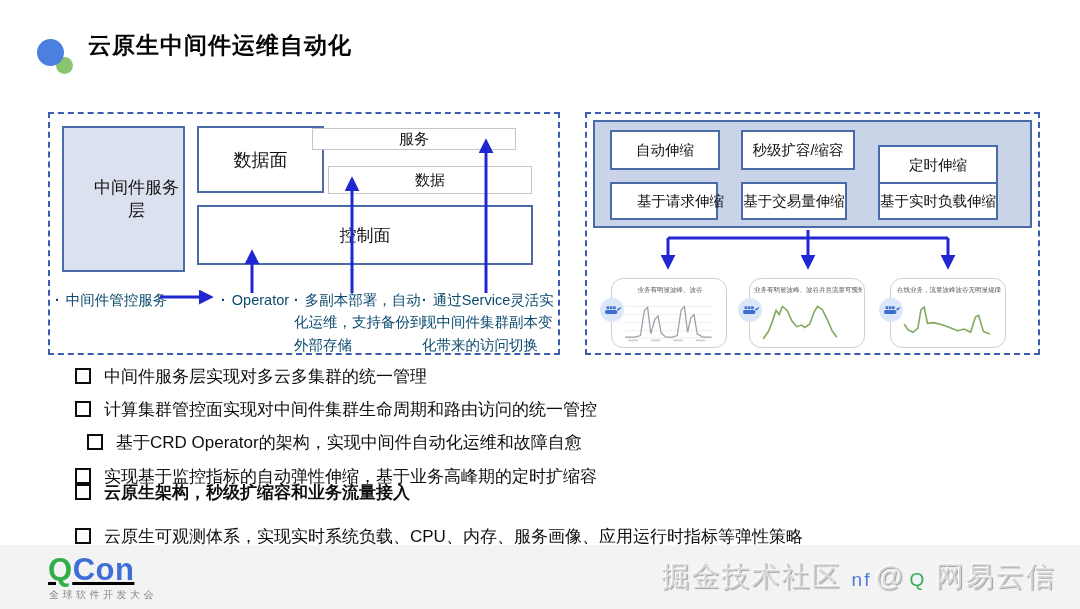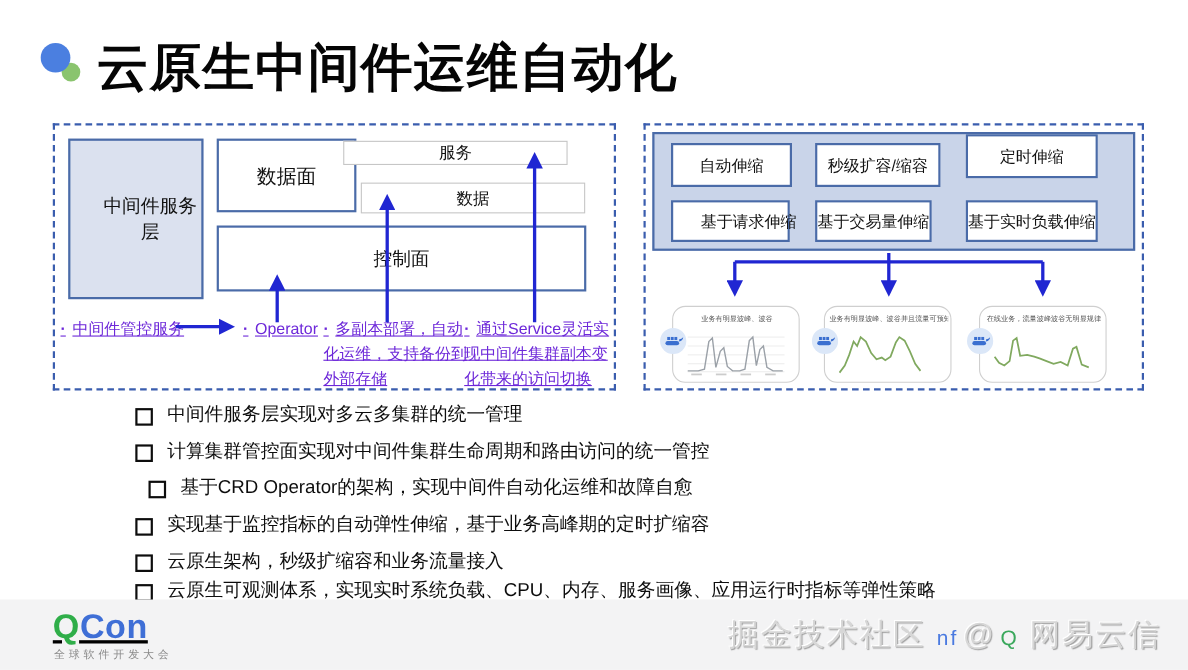--- a/index.html
+++ b/index.html
@@ -6,74 +6,74 @@
   #slide{
     position:relative;width:1080px;height:609px;background:#ffffff;
     font-family:"Liberation Sans","DejaVu Sans",sans-serif;overflow:hidden;
   }
   .abs{position:absolute;}
 
   
   .dot{position:absolute;border-radius:50%;}
   .dot-blue{left:37px;top:39px;width:27px;height:27px;background:#4b7fe0;z-index:2;}
   .dot-green{left:56px;top:57px;width:17px;height:17px;background:#8ac46e;z-index:1;}
-  .slide-title{left:88px;top:30px;font-size:47px;font-weight:800;color:#050505;letter-spacing:1px;}
+  .slide-title{left:88px;top:30px;font-size:23px;font-weight:800;color:#050505;letter-spacing:1px;}
 
   
   .panel{border:2px dashed #3a5dae;box-sizing:border-box;background:#fff;}
   .panel-left{left:48px;top:112px;width:512px;height:243px;}
   .panel-right{left:585px;top:112px;width:455px;height:243px;}
 
   
   .dbox{box-sizing:border-box;display:flex;align-items:center;justify-content:center;
         color:#111;background:#fff;border:2px solid #4a6ba8;text-align:center;}
   .svc-layer{left:62px;top:126px;width:123px;height:146px;background:#dbe1ef;font-size:17px;padding-left:26px;}
   .data-plane{left:197px;top:126px;width:127px;height:67px;font-size:18px;}
   .thin{border:1.5px solid #c6c6c6;font-size:15px;}
   .svc-route{left:312px;top:128px;width:204px;height:22px;}
   .data-route{left:328px;top:166px;width:204px;height:28px;}
   .ctrl-plane{left:197px;top:205px;width:336px;height:60px;font-size:17px;}
 
   
-  .note{position:absolute;font-size:14.5px;color:#6d28d9;line-height:1.55;text-decoration:underline;}
+  .note{position:absolute;font-size:14.5px;color:#0c4a6e;line-height:1.55;}
   .note::before{content:"·";font-weight:700;margin-right:6px;}
   .note-1{left:55px;top:289px;width:125px;white-space:nowrap;}
   .note-2{left:221px;top:289px;white-space:nowrap;}
   .note-3{left:294px;top:289px;width:133px;}
   .note-4{left:422px;top:289px;width:142px;}
 
   
   .strat-container{left:593px;top:120px;width:439px;height:108px;background:#c9d4e9;
                    border:2px solid #4a6ba8;box-sizing:border-box;}
   .strat{box-sizing:border-box;display:flex;align-items:center;justify-content:center;
          background:#fff;border:2px solid #4a6ba8;font-size:14.5px;color:#111;white-space:nowrap;}
   .s1{left:610px;top:130px;width:110px;height:40px;}
   .s2{left:741px;top:130px;width:114px;height:40px;}
-  .s3{left:878px;top:122px;width:120px;height:40px;}
+  .s3{left:878px;top:145px;width:120px;height:40px;}
   .s4{left:610px;top:182px;width:108px;height:38px;padding-left:33px;}
   .s5{left:741px;top:182px;width:106px;height:38px;}
   .s6{left:878px;top:182px;width:120px;height:38px;}
 
   .card{box-sizing:border-box;background:#fff;border:1.5px solid #cfcfcf;border-radius:12px;
         width:116px;height:70px;}
   .card1{left:611px;top:278px;} .card2{left:749px;top:278px;} .card3{left:890px;top:278px;}
   .card-title{position:absolute;left:4px;right:2px;top:7px;font-size:6.5px;color:#555;
               text-align:center;white-space:nowrap;overflow:hidden;}
   .card-chart{position:absolute;left:10px;top:21px;width:96px;height:42px;}
   .whale{position:absolute;width:26px;height:26px;}
   .w1{left:599px;top:297px;} .w2{left:737px;top:297px;} .w3{left:878px;top:297px;}
 
   
   #arrows{position:absolute;left:0;top:0;width:1080px;height:609px;pointer-events:none;z-index:5;}
 
   
-  .bullet{position:absolute;left:75px;display:flex;align-items:flex-end;color:#0d0d0d;
-          font-size:17px;line-height:1.25;margin-left:48px;}
+  .bullet{position:absolute;left:75px;display:flex;align-items:flex-start;color:#0d0d0d;
+          font-size:17px;line-height:1.25;}
   .sq{flex:0 0 auto;width:12px;height:12px;border:2.5px solid #0d0d0d;margin:2px 13px 0 0;}
-  .b1{top:366px;} .b2{top:399px;} .b3{top:432px;padding-left:12px;} .b4{top:466px;} .b5{top:499px;} .b6{top:526px;}
+  .b1{top:366px;} .b2{top:399px;} .b3{top:432px;padding-left:12px;} .b4{top:466px;} .b5{top:482px;font-weight:bold;} .b6{top:526px;}
 
   
   .footer-bar{left:0;top:545px;width:1080px;height:64px;background:#f3f3f4;}
   .qcon{left:48px;top:552px;font-size:31px;font-weight:800;letter-spacing:0.5px;text-decoration:underline;}
   .qcon .q{color:#2fae49;} .qcon .rest{color:#3f6fd6;}
   .qcon-sub{left:49px;top:588px;font-size:10px;color:#8a8a8a;letter-spacing:3.5px;}
   .watermark{right:24px;top:558px;font-size:28px;color:#d6d6d6;letter-spacing:2px;
              text-shadow:-1px -1px 0 #ffffff,1px 1px 1px #9f9f9f;white-space:nowrap;}
   .infoq-nf{color:#4a7ae0;font-size:19px;text-shadow:none;margin-right:-6px;}
   .infoq-q{color:#3aa85c;font-size:19px;text-shadow:none;margin-left:-6px;}

